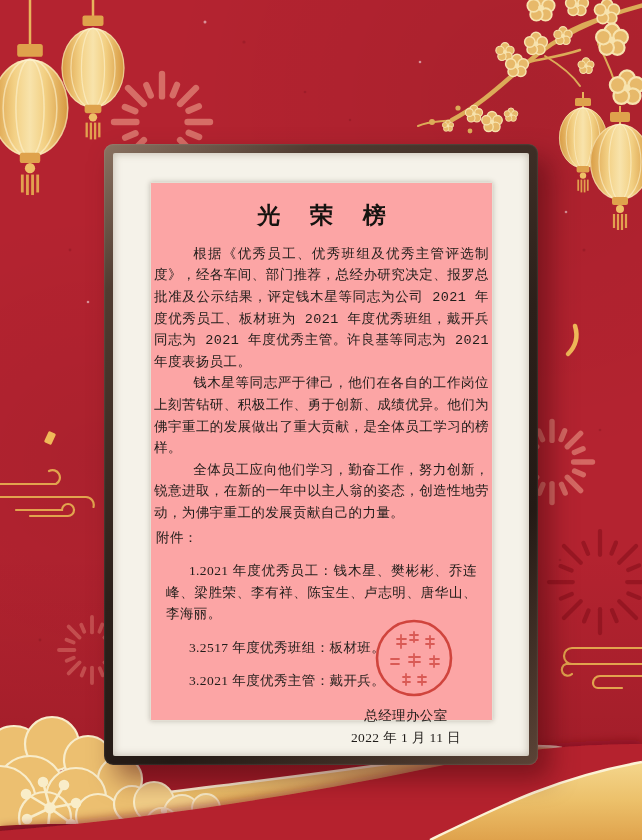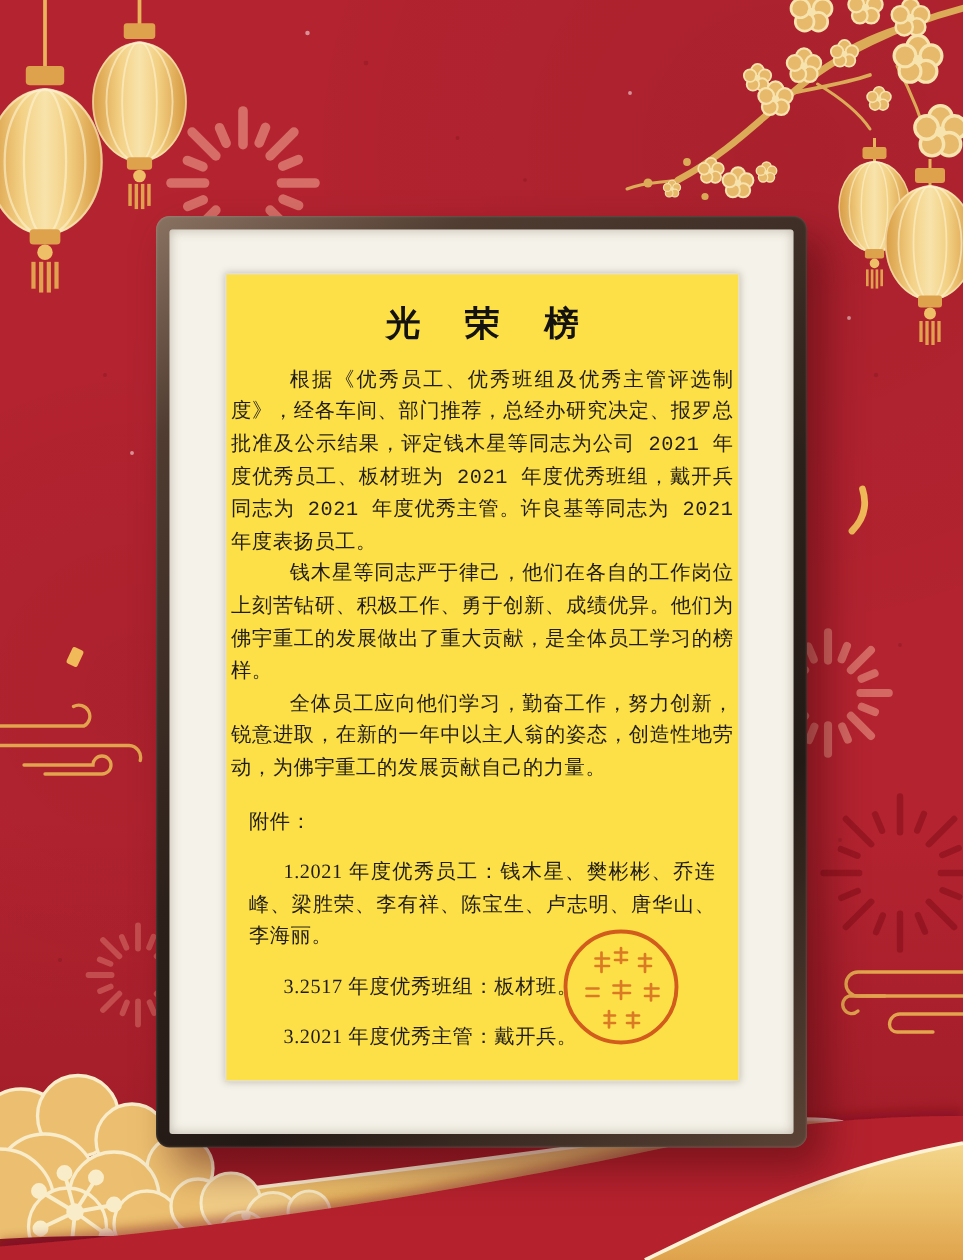--- a/index.html
+++ b/index.html
@@ -15,29 +15,29 @@
   .decor-top{z-index:1;}
   .decor-bottom{z-index:2;}
 
   
   .frame{position:absolute;left:104px;top:144px;width:434px;height:621px;z-index:3;
     box-sizing:border-box;padding:9px;border-radius:9px;
     background:linear-gradient(145deg,#8a7261 0%,#503c31 16%,#2c201a 50%,#241a15 72%,#5b4336 100%);
     box-shadow:12px 14px 26px rgba(70,5,12,0.5), inset 0 0 2px rgba(255,255,255,0.25);}
   .mat{box-sizing:border-box;width:100%;height:100%;background:#f5f2e9;border-radius:2px;
     padding:29px 36px 35px 37px;box-shadow:inset 0 0 8px rgba(90,70,50,0.35);}
-  .paper{position:relative;box-sizing:border-box;width:100%;height:100%;background:#fde047;
+  .paper{position:relative;box-sizing:border-box;width:100%;height:100%;background:#fca5a5;
     border:1px solid #e3dfd4;box-shadow:0 0 5px rgba(60,50,40,0.28);
     padding:0 3px;color:#201d1a;font-size:13.5px;line-height:1.6;letter-spacing:0.4px;}
 
   .title{font-size:23px;font-weight:bold;text-align:center;letter-spacing:12px;text-indent:12px;
     margin:15px 0 9px 0;color:#151310;}
   .salutation{margin:0;}
   .para{margin:0;text-align:justify;text-indent:2.9em;font-family:Liberation Mono, monospace;}
-  .att-label{margin:12px;}
+  .att-label{margin:2px;}
   .att-item{margin:12px;text-align:justify;text-indent:1.7em;}
   .sig-block{margin:13px 28px 0 auto;width:max-content;text-align:center;line-height:22px;}
 
   .stamp{position:absolute;left:222px;top:434px;width:82px;height:82px;
     filter:blur(0.4px);mix-blend-mode:multiply;opacity:0.9;}
 </style>
 </head>
 <body>
 
 <div class="stage">
@@ -282,20 +282,24 @@
 
         <p class="para">根据《优秀员工、优秀班组及优秀主管评选制度》，经各车间、部门推荐，总经办研究决定、报罗总批准及公示结果，评定钱木星等同志为公司 2021 年度优秀员工、板材班为 2021 年度优秀班组，戴开兵同志为 2021 年度优秀主管。许良基等同志为 2021 年度表扬员工。</p>
         <p class="para">钱木星等同志严于律己，他们在各自的工作岗位上刻苦钻研、积极工作、勇于创新、成绩优异。他们为佛宇重工的发展做出了重大贡献，是全体员工学习的榜样。</p>
         <p class="para">全体员工应向他们学习，勤奋工作，努力创新，锐意进取，在新的一年中以主人翁的姿态，创造性地劳动，为佛宇重工的发展贡献自己的力量。</p>
 
         <p class="att-label">附件：</p>
         <p class="att-item">1.2021 年度优秀员工：钱木星、樊彬彬、乔连峰、梁胜荣、李有祥、陈宝生、卢志明、唐华山、李海丽。</p>
         <p class="att-item">3.2517 年度优秀班组：板材班。</p>
         <p class="att-item">3.2021 年度优秀主管：戴开兵。</p>
 
+        <div class="sig-block">
+          <div>总经理办公室</div>
+          <div>2022 年 1 月 11 日</div>
+        </div>
 
         <div class="stamp">
           <svg viewBox="0 0 82 82" width="82" height="82">
             <circle cx="41" cy="41" r="37" fill="none" stroke="#c5392c" stroke-width="2.6" opacity="0.85"></circle>
             <g stroke="#c5392c" stroke-width="1.8" opacity="0.65" fill="none" stroke-linecap="round">
               <path d="M24,22 h9 M24,27 h9 M28,18 v13"></path>
               <path d="M41,15 v10 M37,18 h8 M37,23 h8"></path>
               <path d="M53,22 h8 M53,27 h8 M57,19 v12"></path>
               <path d="M18,42 h8 M18,47 h8"></path>
               <path d="M57,42 h9 M57,47 h9 M61,39 v11"></path>

